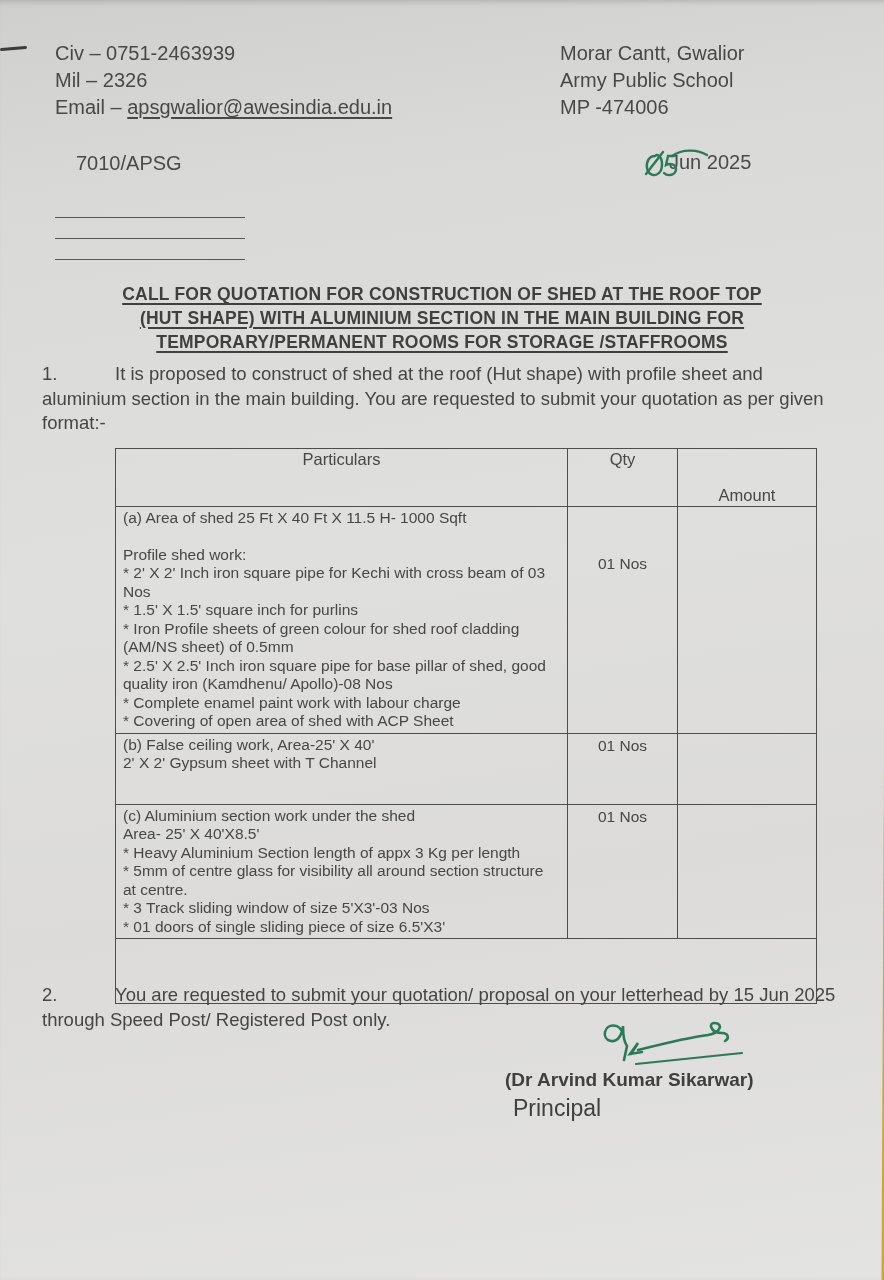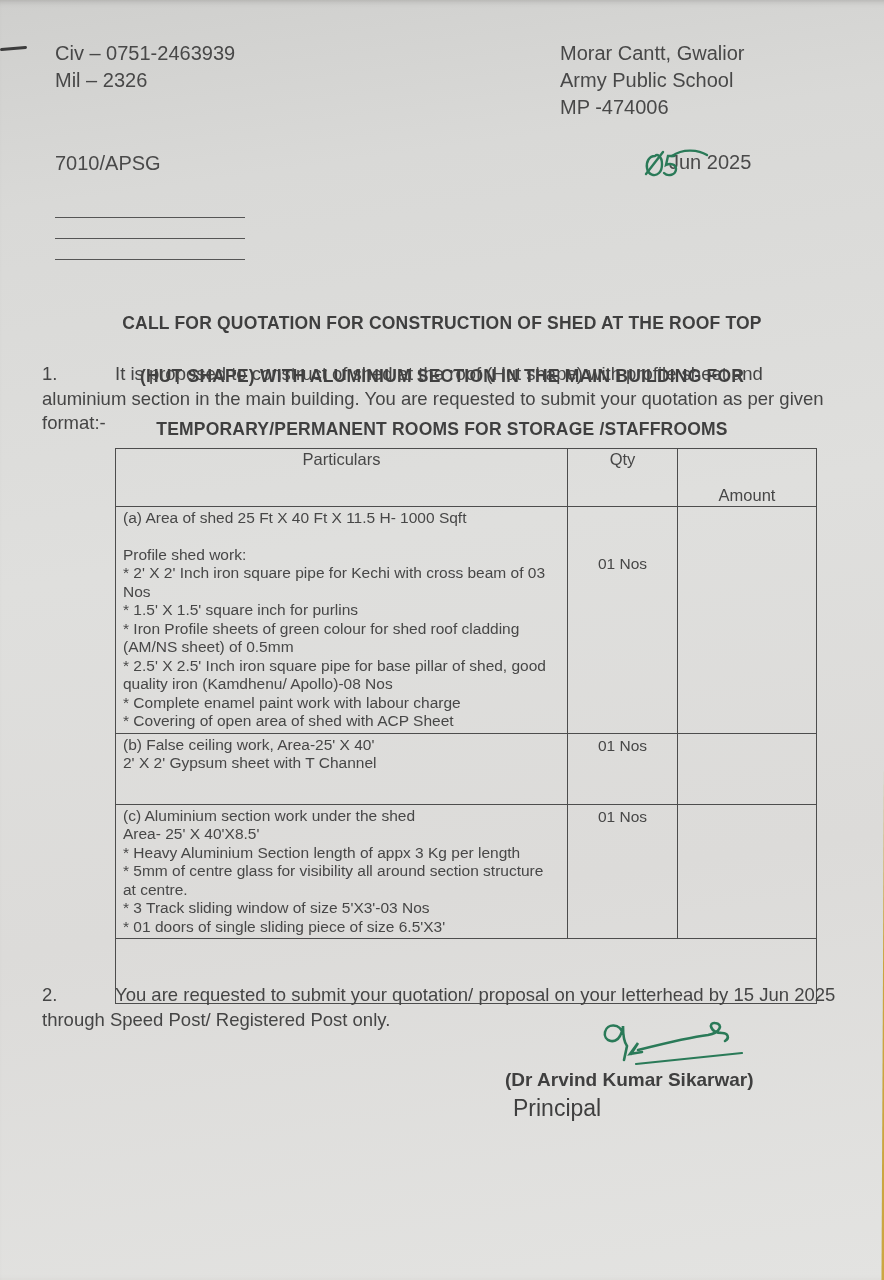--- a/index.html
+++ b/index.html
@@ -14,26 +14,26 @@
     position:absolute;left:0;top:0;width:884px;height:1280px;
     background:linear-gradient(172deg,#cfcfcd 0%,#d9d9d7 15%,#dfdfdd 42%,#dcdbd9 68%,#e3e3e1 100%);
     clip-path:polygon(0 0, 98.75% 0, 98.05% 100%, 0 100%);
     box-shadow:inset -10px 0 12px -8px rgba(70,60,30,.35), inset 0 6px 10px -8px rgba(0,0,0,.3);
     color:#454545;
     padding-left:15px;
   }
   .abs{position:absolute;}
   .hdr{font-size:20px;line-height:27px;color:#484848;}
   .email-link{text-decoration:underline;text-underline-offset:3px;color:#484848;}
-  .ref{font-size:20px;color:#4a4a4a;}
+  .ref{font-size:20px;color:#4a4a4a;margin-left:21px;}
   .date-printed{font-size:20px;color:#4a4a4a;}
   .blank-line{border-top:1.6px solid #555;width:190px;height:0;}
   .dash-mark{width:27px;height:3px;background:#3c3c3c;transform:rotate(-5deg);border-radius:2px;}
   .title-wrap{width:884px;text-align:center;font-weight:bold;font-size:17.5px;line-height:24px;color:#3f3f3f;letter-spacing:.2px;}
-  .title-wrap div{text-decoration-thickness:1.6px;text-underline-offset:3px;margin-top:29px;}
+  .title-wrap div{text-decoration:underline;text-decoration-thickness:1.6px;text-underline-offset:3px;}
   .para{width:798px;font-size:18.5px;line-height:24.5px;color:#454545;}
   .para-num{display:inline-block;width:73px;}
   .qtable{width:700px;border:1.3px solid #4d4d4d;font-size:15.5px;line-height:18.5px;color:#474747;}
   .t-row{display:flex;border-bottom:1.2px solid #4d4d4d;}
   .t-row:last-child{border-bottom:none;}
   .cell{box-sizing:border-box;padding:2px 7px;}
   .cell-p{width:452px;border-right:1.2px solid #4d4d4d;white-space:pre-line;}
   .cell-q{width:110px;border-right:1.2px solid #4d4d4d;text-align:center;}
   .cell-a{flex:1;margin-top:36px;}
   .t-head .cell{padding:1px 4px;text-align:center;font-size:16.5px;}
@@ -49,20 +49,21 @@
 </head>
 <body>
 
 <div class="paper">
 
   <div class="abs dash-mark" style="left:0px;top:47px;"></div>
 
   <div class="abs hdr" style="left:55px;top:40px;">
     <div>Civ – 0751-2463939</div>
     <div>Mil – 2326</div>
+    <div><span>Email – </span><span class="email-link">apsgwalior@awesindia.edu.in</span></div>
   </div>
 
   <div class="abs hdr" style="left:560px;top:40px;">
     <div>Morar Cantt, Gwalior</div>
     <div>Army Public School</div>
     <div>MP -474006</div>
   </div>
 
   <div class="abs ref" style="left:55px;top:152px;">7010/APSG</div>
 

